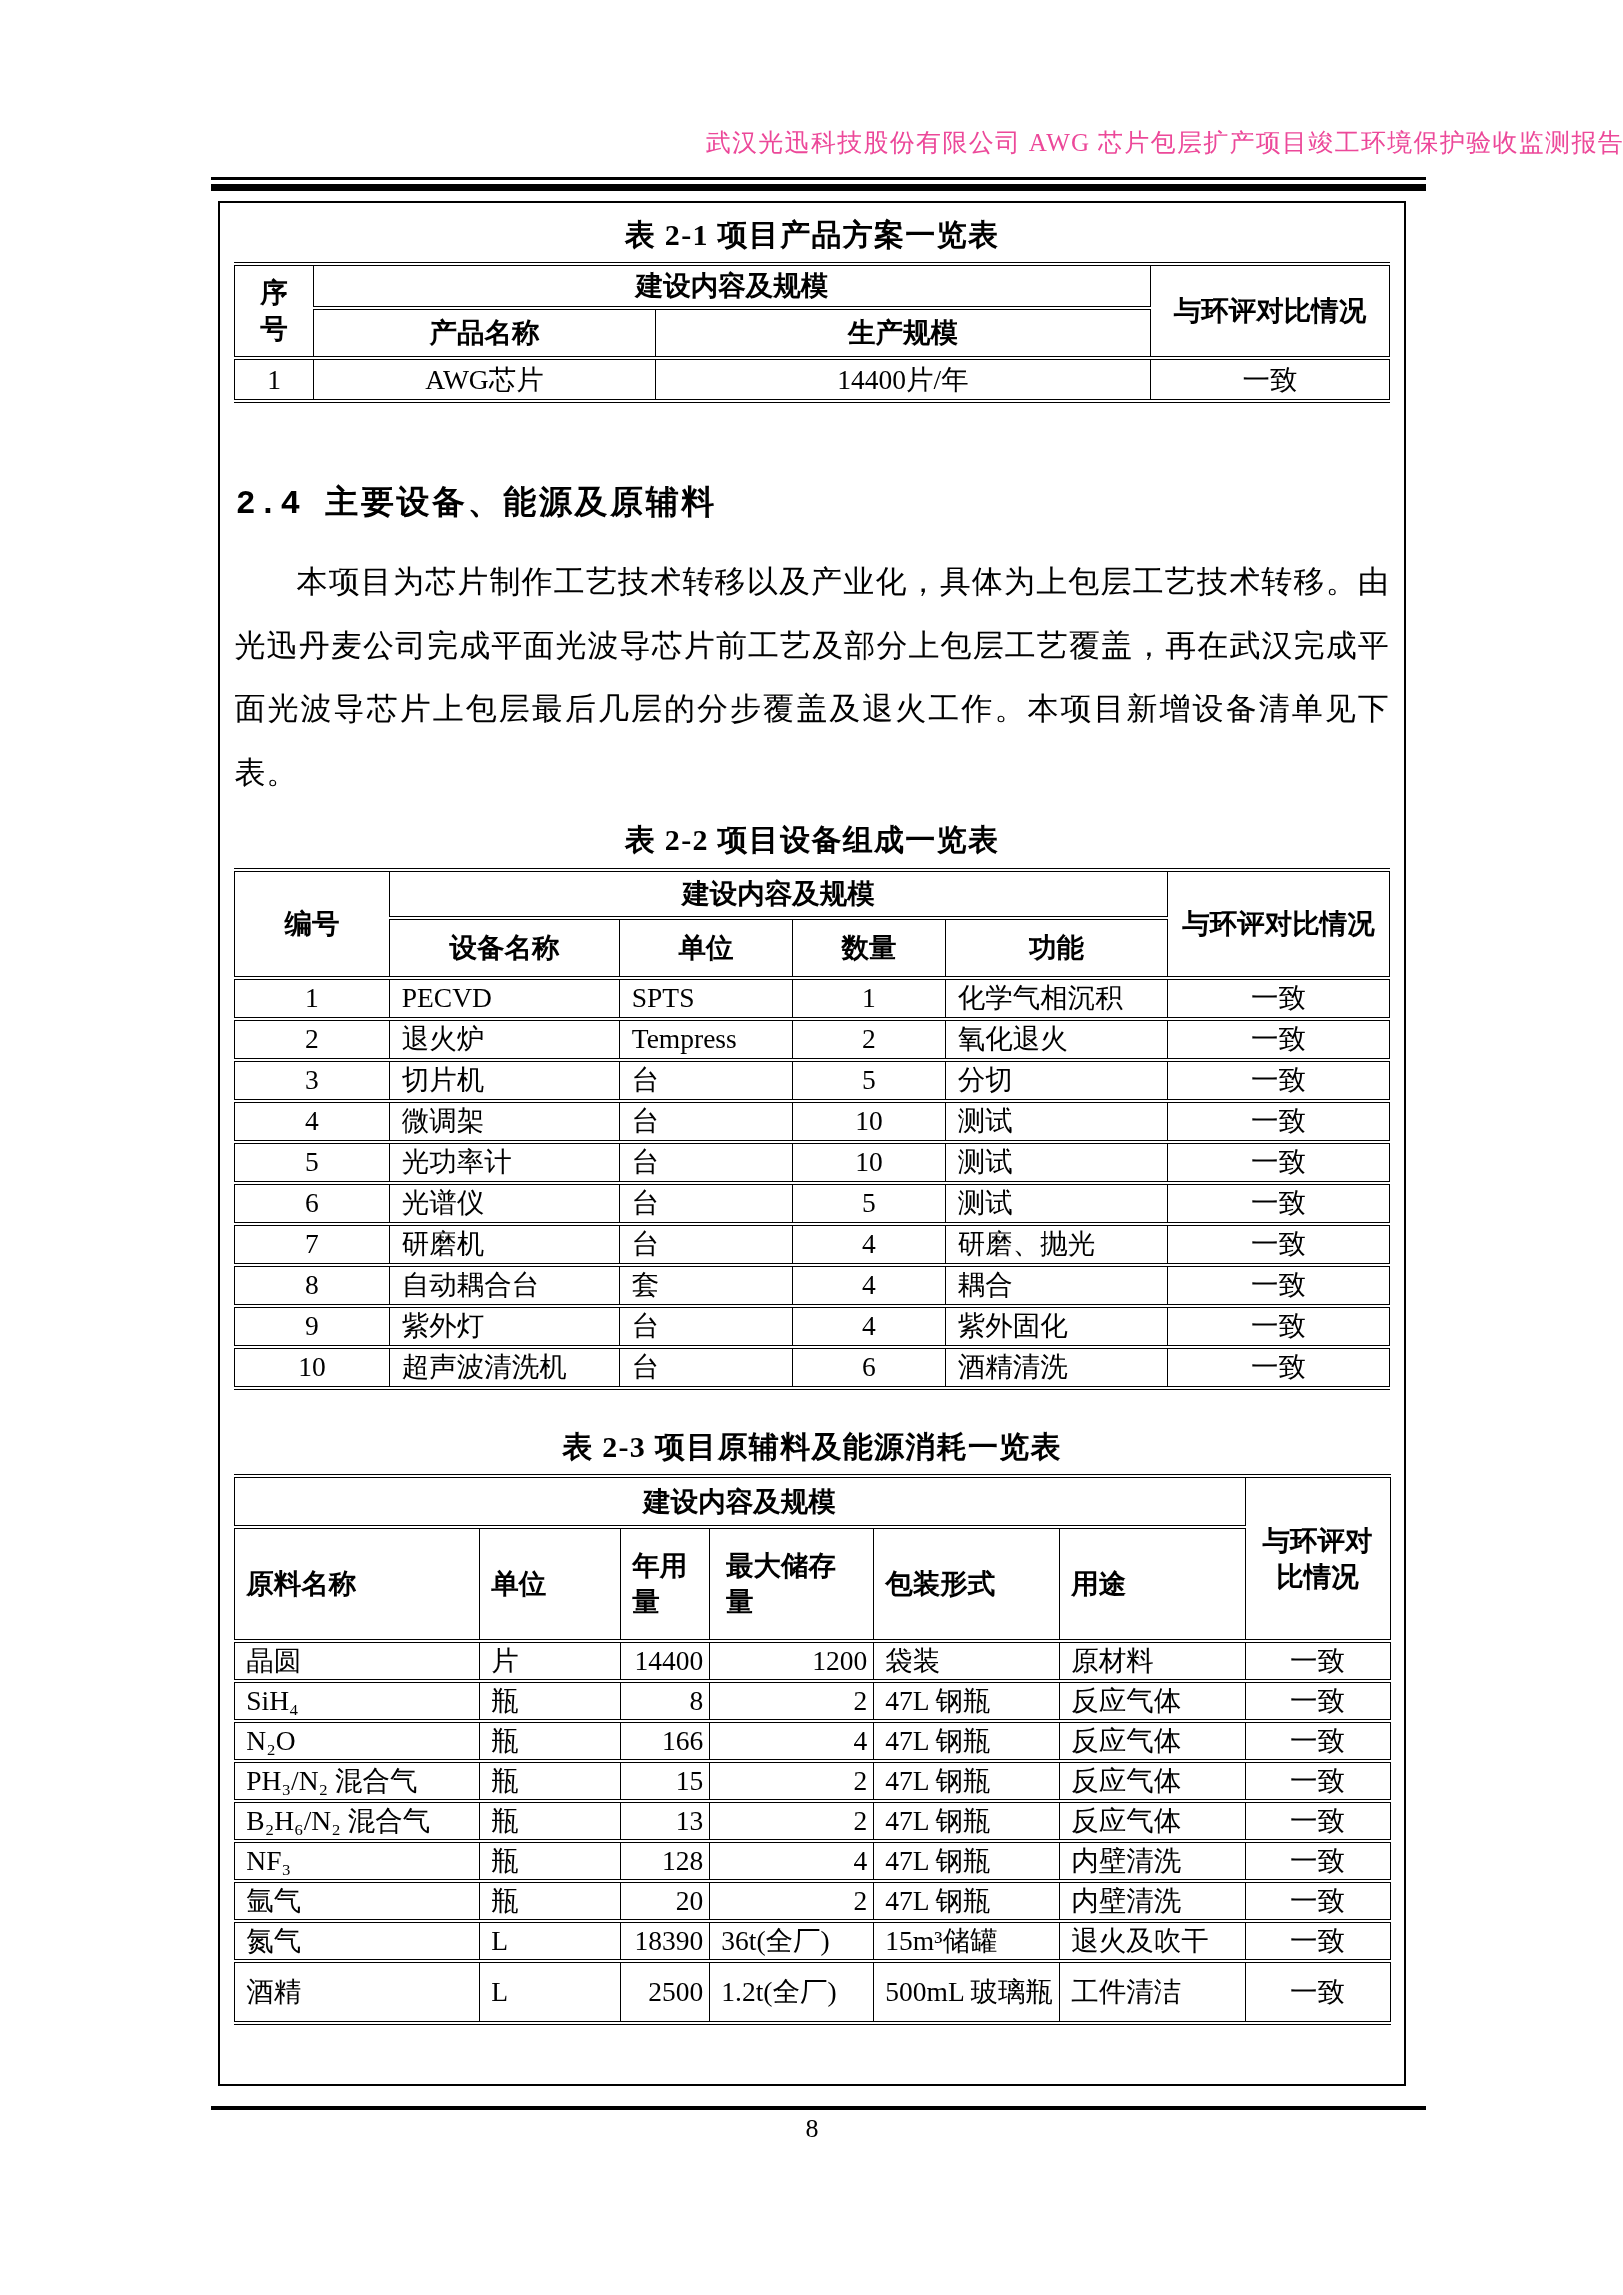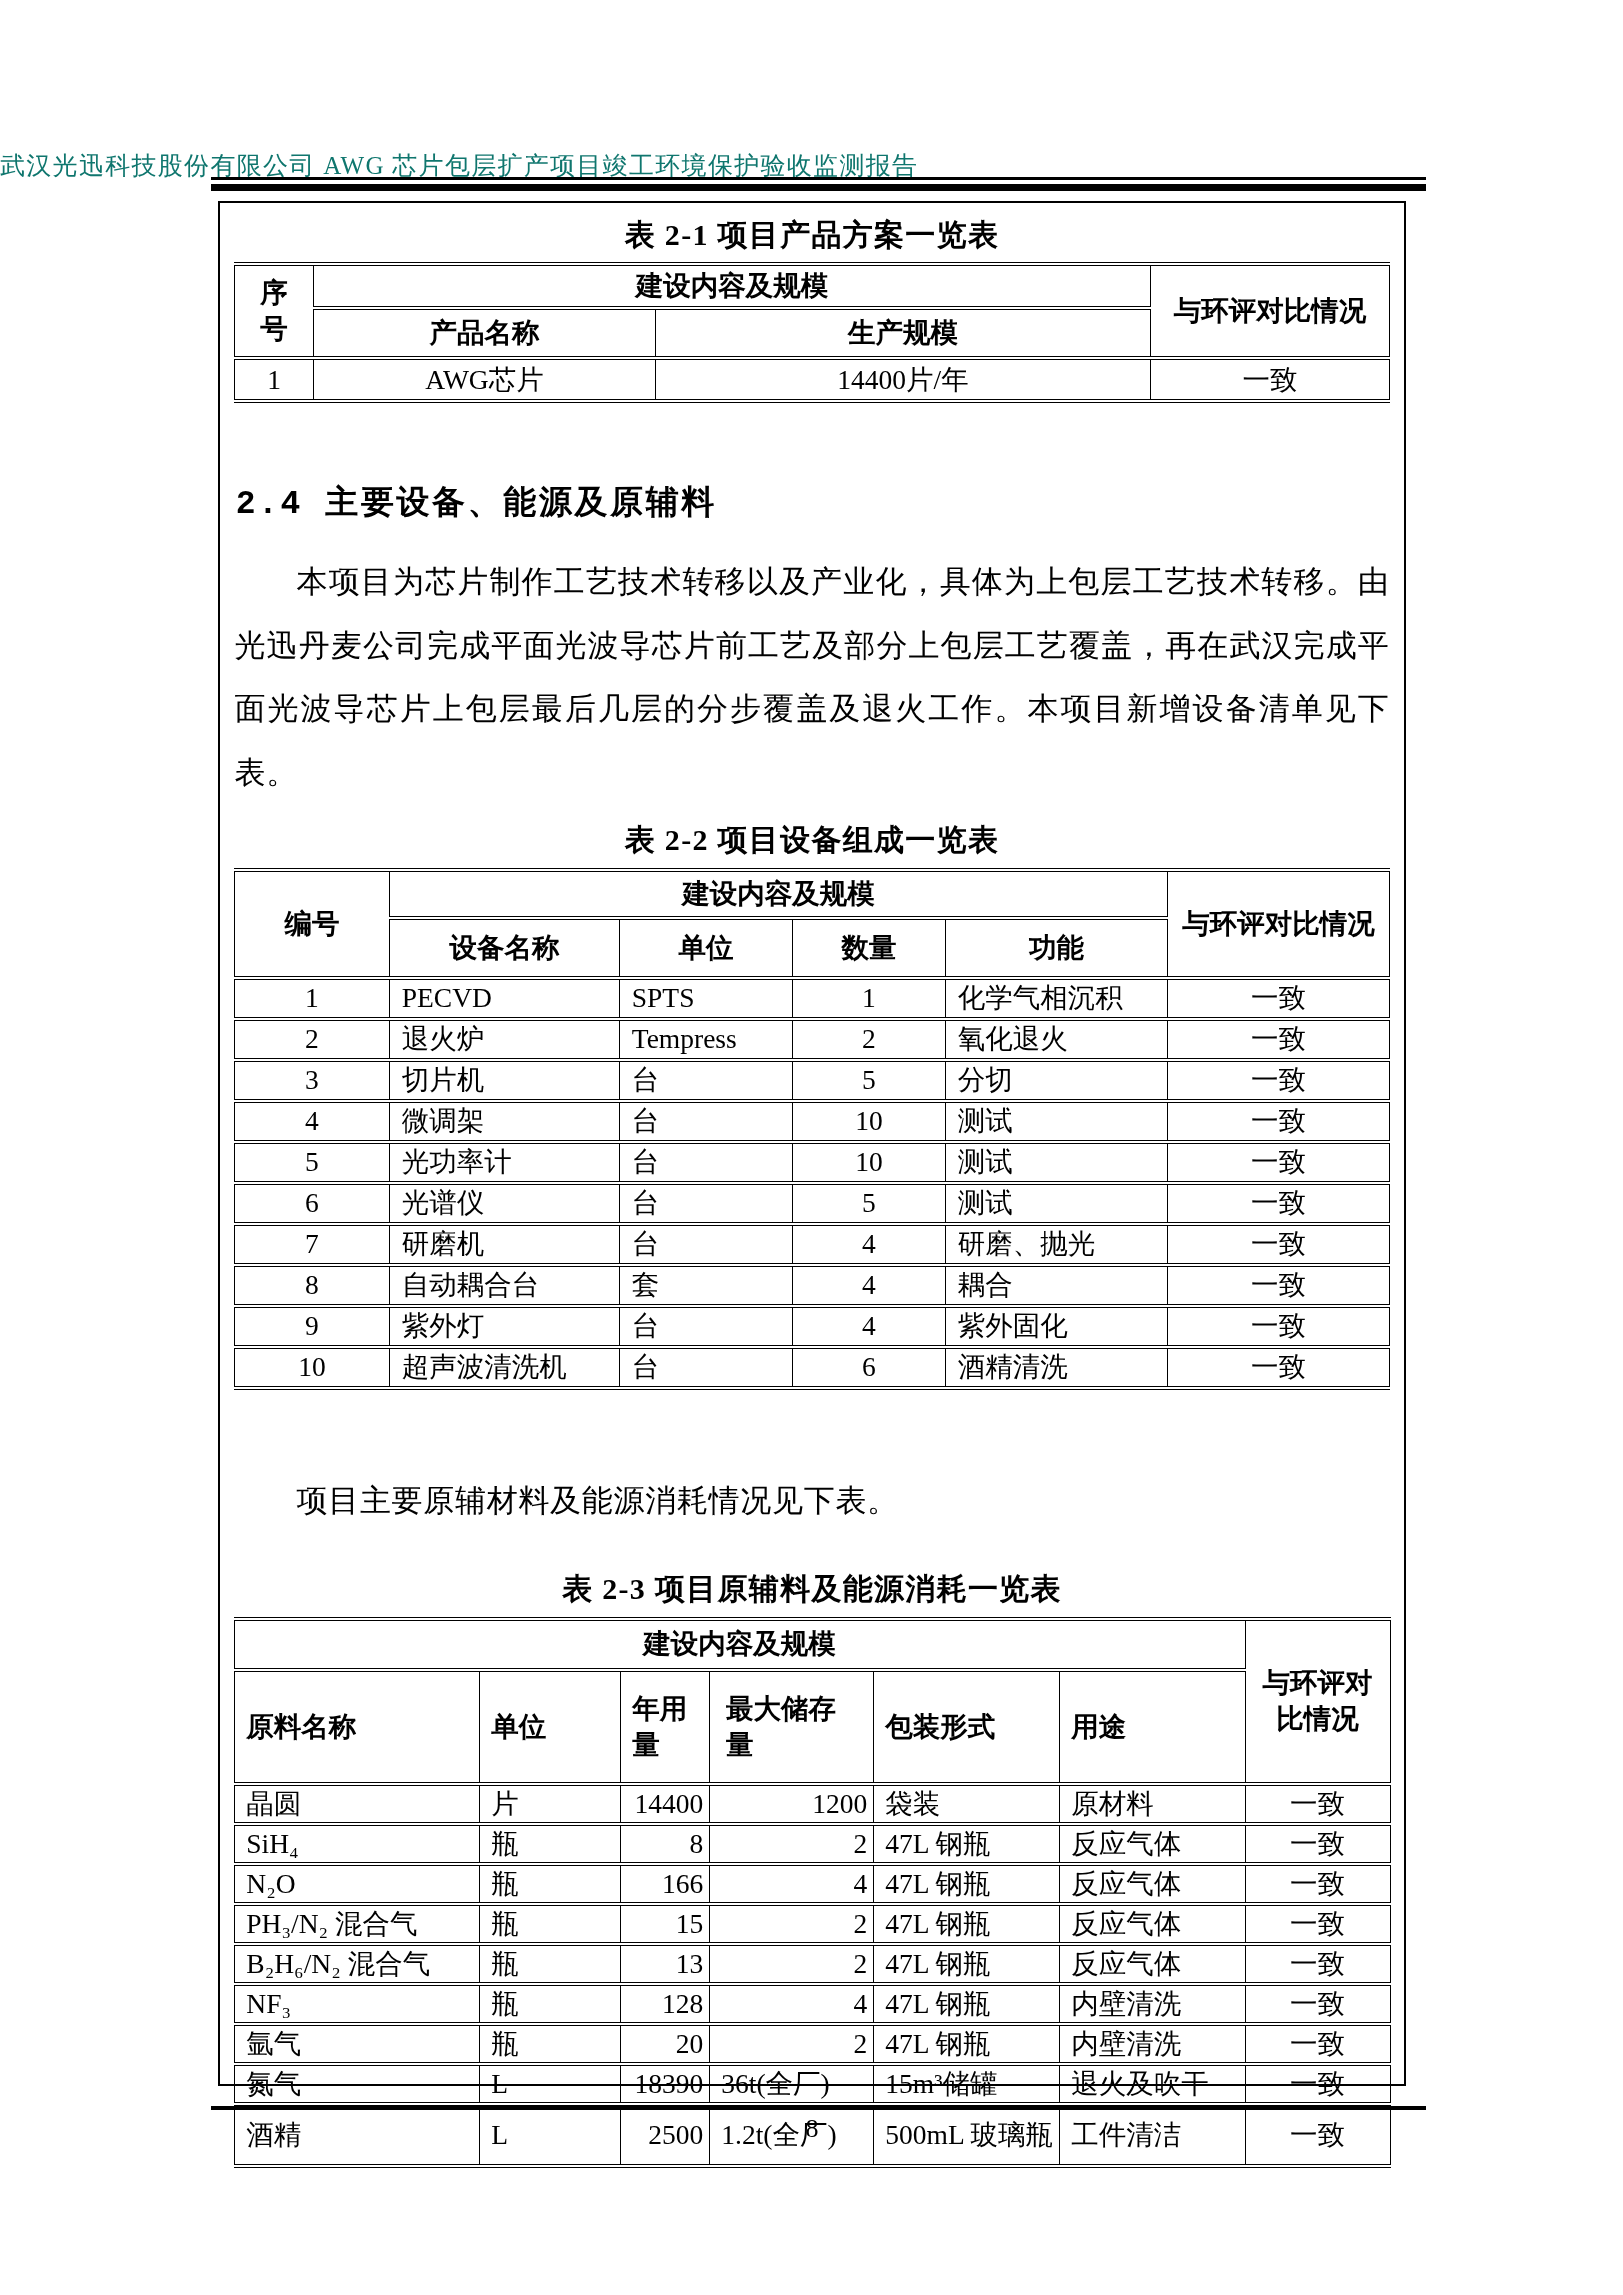--- a/index.html
+++ b/index.html
@@ -5,23 +5,23 @@
   html,body { margin:0; padding:0; background:#9a9a9a; }
   .page {
     position:relative;
     width:1624px; height:2295px;
     background:#ffffff;
     font-family:"Liberation Serif","DejaVu Serif",serif;
     color:#000;
     overflow:hidden;
   }
   .doc-header-title {
-    position:absolute; top:149px; left:0; right:0;
-    text-align:left; font-size:25px; letter-spacing:1.3px;
-    color:#0f766e;
+    position:absolute; top:126px; left:0; right:0;
+    text-align:right; font-size:25px; letter-spacing:1.3px;
+    color:#ec4899;
   }
   .rule { position:absolute; left:211px; width:1215px; background:#000; }
   .rule-thin  { top:177px; height:2.6px; }
   .rule-thick { top:184px; height:7.2px; }
   .content-box {
     position:absolute; left:218px; top:201px;
     width:1184px; height:1881px;
     border:2.6px solid #000;
   }
   .table-title {
@@ -210,21 +210,20 @@
         <td>10</td>
         <td class="al">超声波清洗机</td>
         <td class="al">台</td>
         <td>6</td>
         <td class="al">酒精清洗</td>
         <td>一致</td>
       </tr>
     </tbody>
       </table>
 
-    <p class="body-para2">项目主要原辅材料及能源消耗情况见下表。</p>
 
     <div class="table-title tt3">表 2-3 项目原辅料及能源消耗一览表</div>
     <table class="t">
       <colgroup>
         <col style="width:245px">
           <col style="width:141px">
           <col style="width:89px">
           <col style="width:164px">
           <col style="width:186px">
           <col style="width:186px">

